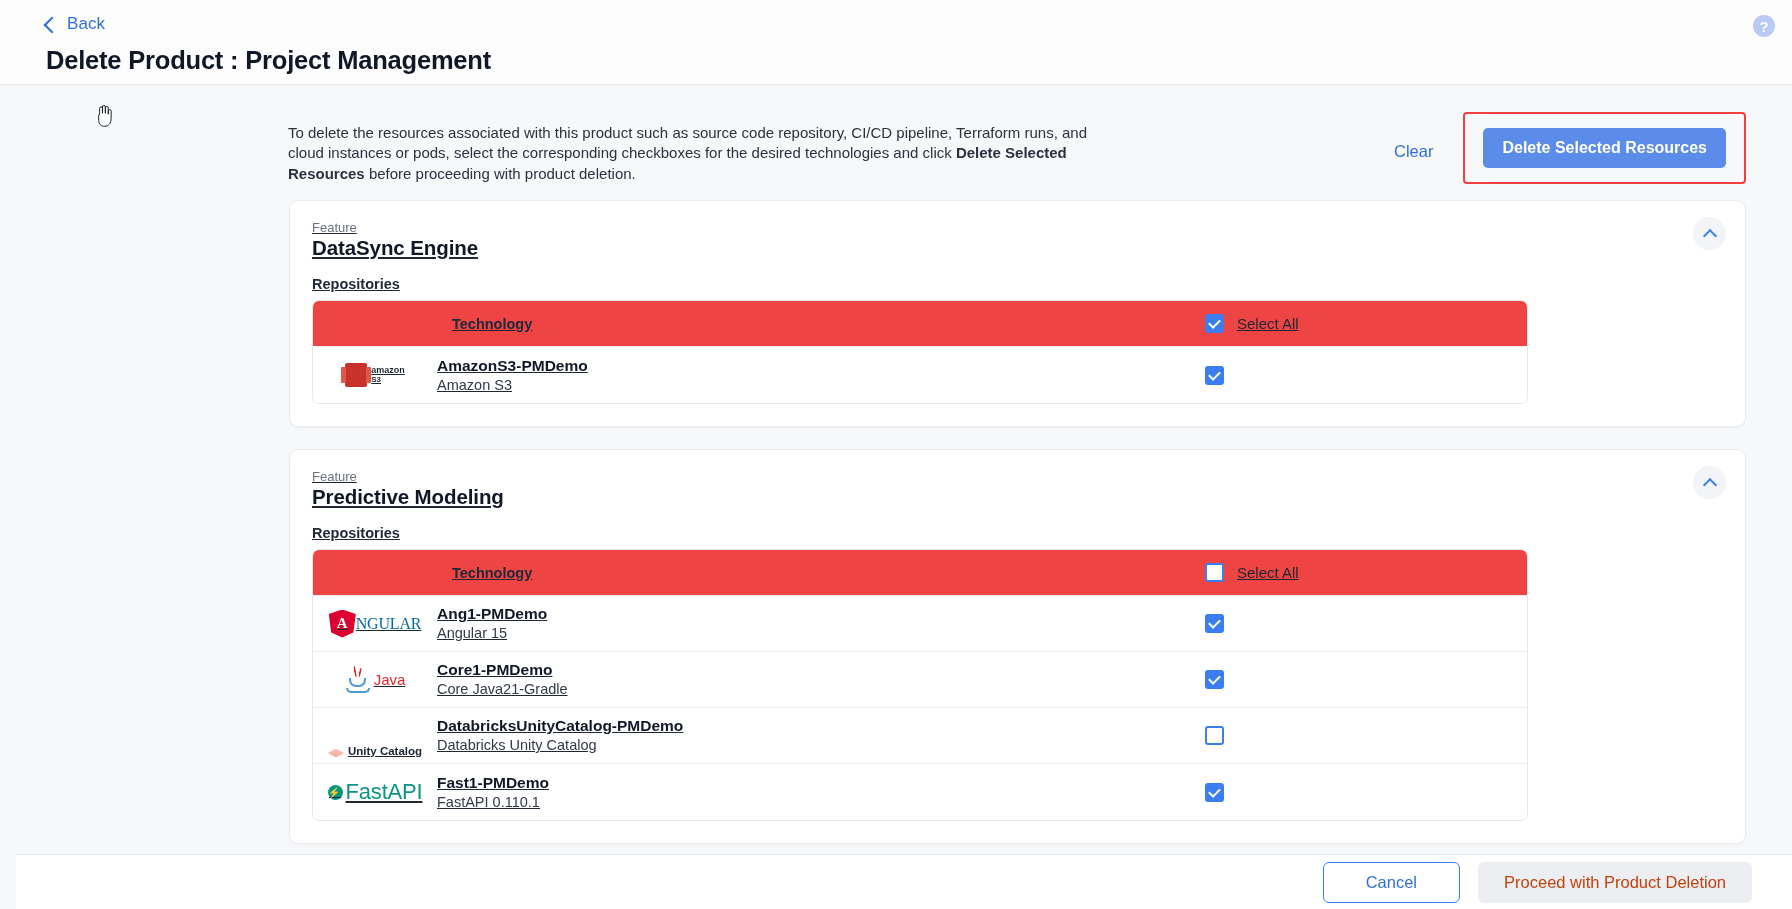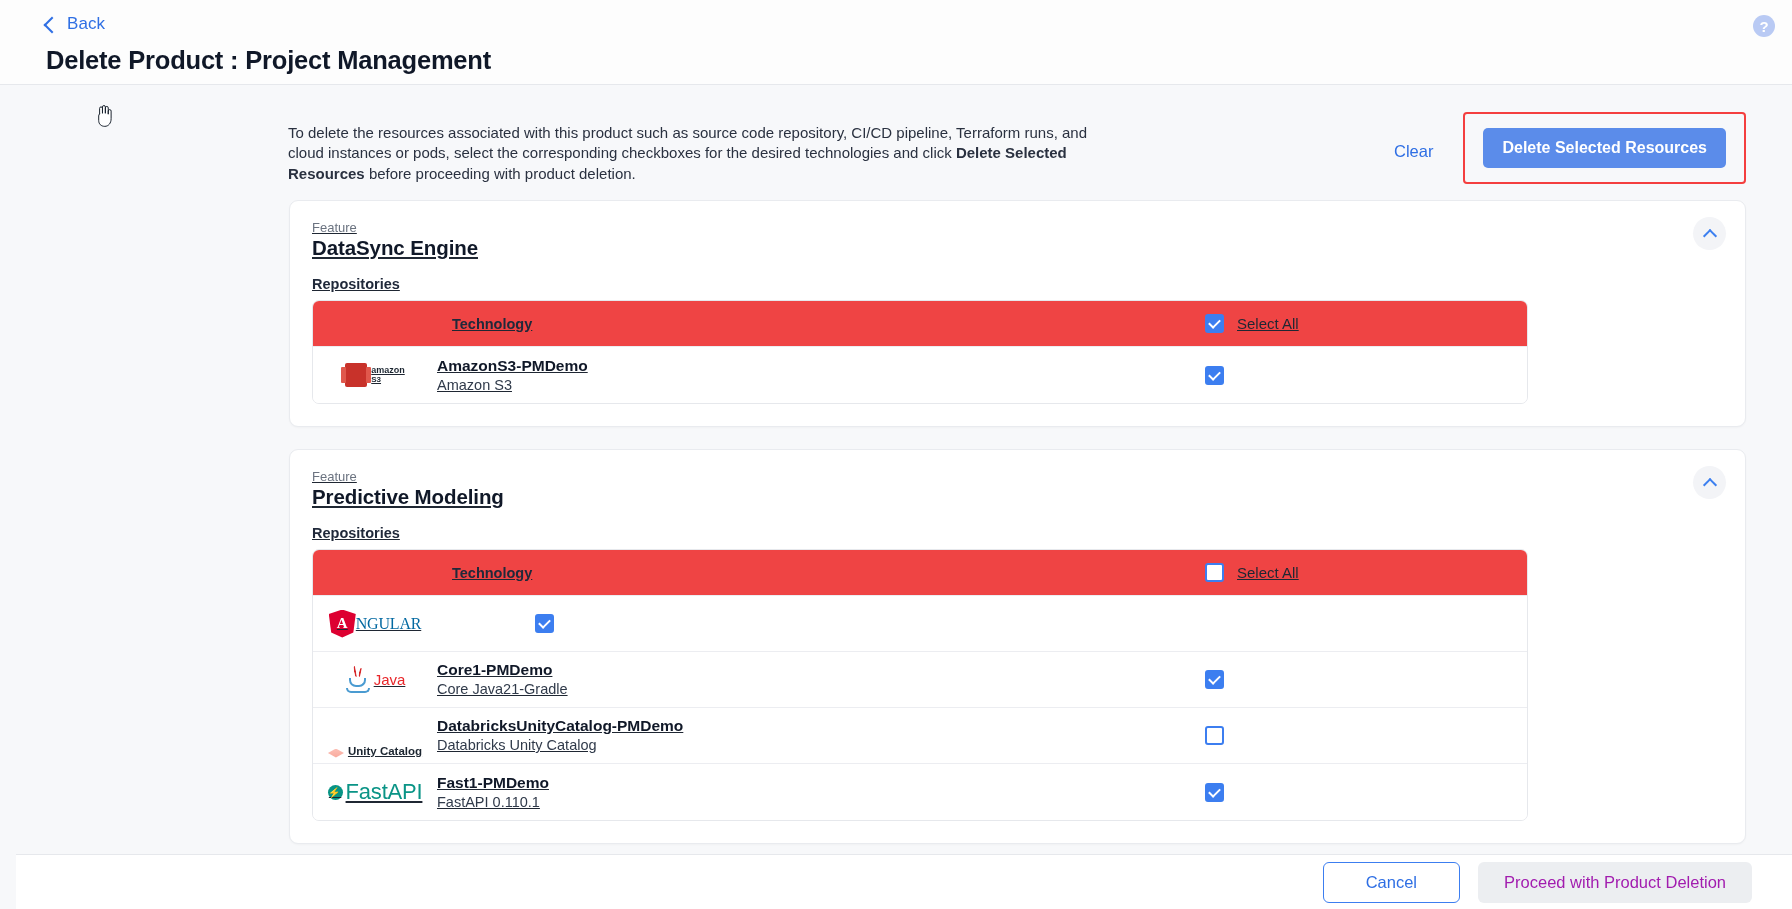--- a/index.html
+++ b/index.html
@@ -369,21 +369,21 @@
     border-radius: 6px;
     font-size: 16.5px;
     font-weight: 500;
     padding: 10px 42px;
     cursor: pointer;
     font-family: "Liberation Sans", sans-serif;
   }
   .btn-proceed {
     background: #eceef1;
     border: none;
-    color: #a21caf;
+    color: #c2410c;
     border-radius: 6px;
     font-size: 16.5px;
     font-weight: 500;
     padding: 11px 26px;
     cursor: not-allowed;
     font-family: "Liberation Sans", sans-serif;
   }
 </style>
 </head>
 <body>
@@ -472,20 +472,24 @@
           </div>
         </div>
 
         <div class="tech-row">
           <div class="col-logo">
             <div class="logo-ng">
               <span class="ng-shield">A</span>
               <span class="ng-word">NGULAR</span>
             </div>
           </div>
+          <div class="col-tech">
+            <div class="repo-name">Ang1-PMDemo</div>
+            <div class="repo-sub">Angular 15</div>
+          </div>
           <div class="col-check">
             <span class="cb checked"></span>
           </div>
         </div>
 
         <div class="tech-row">
           <div class="col-logo">
             <div class="logo-java">
               <span class="java-cup">
                 <i class="steam"></i>

